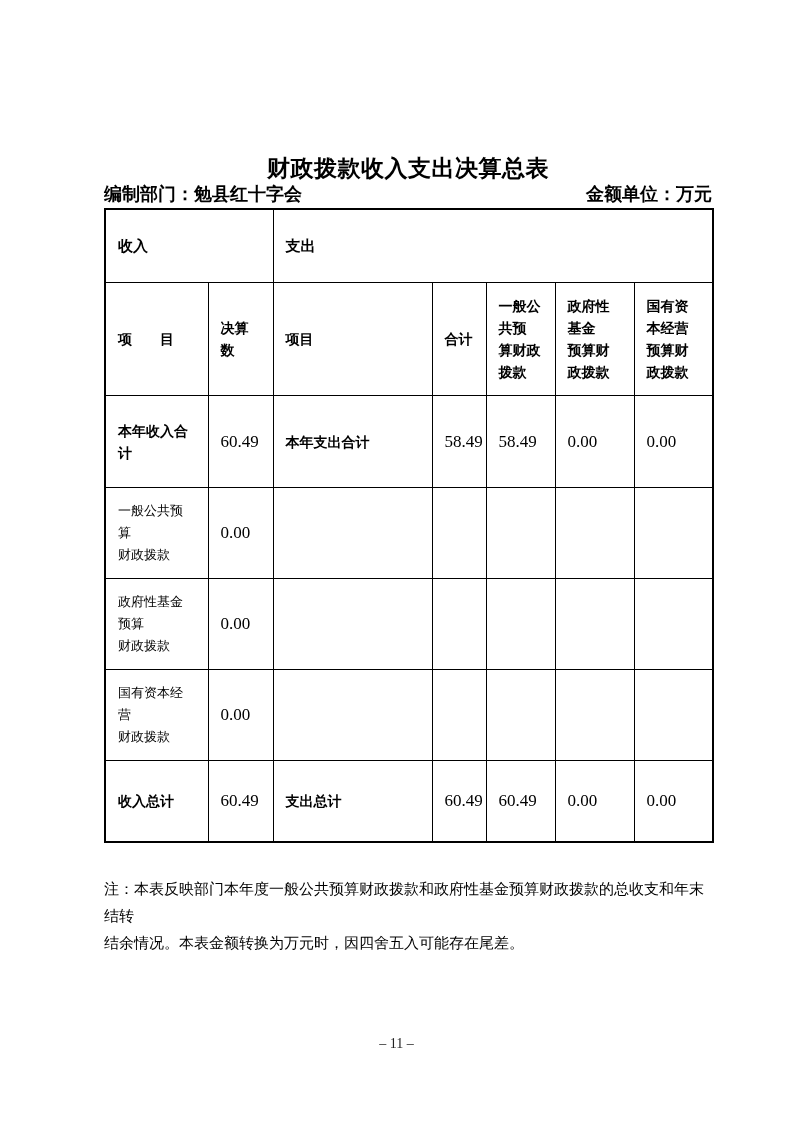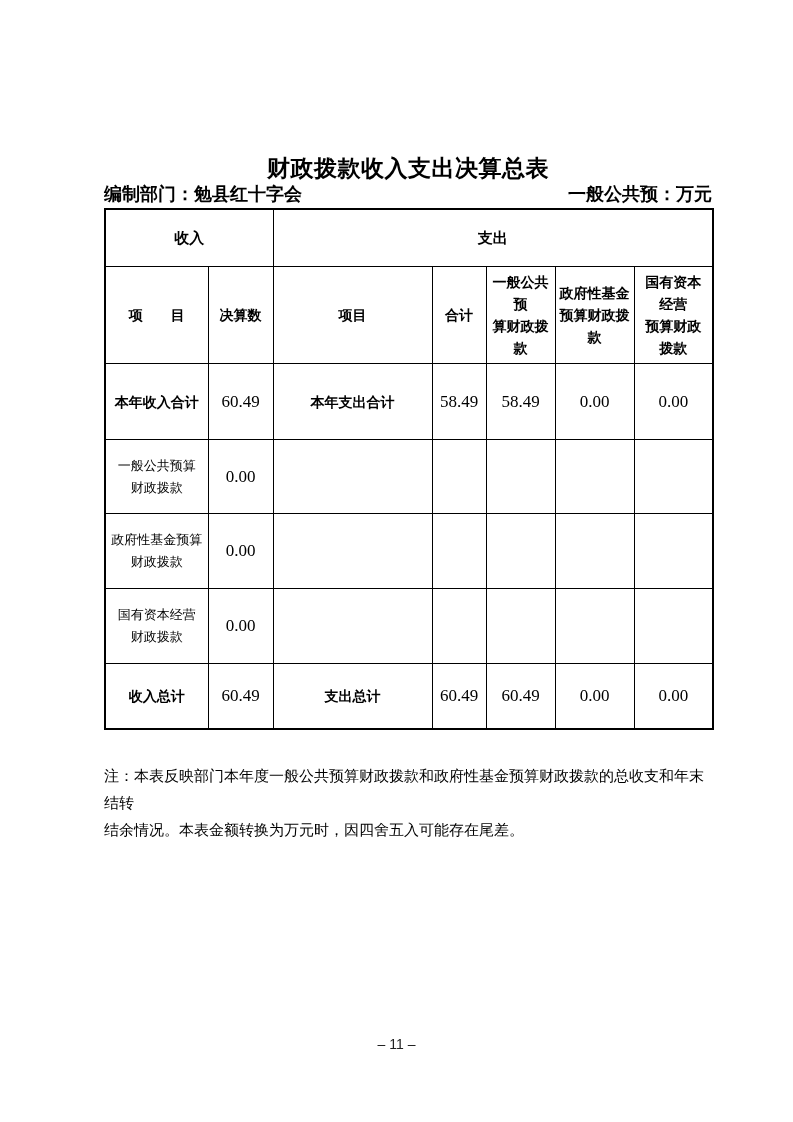--- a/index.html
+++ b/index.html
@@ -50,23 +50,22 @@
   }
   table.fiscal {
     margin-top: 4px;
     width: 608px;
     border-collapse: collapse;
     table-layout: fixed;
     border: 2px solid #000;
   }
   table.fiscal td {
     border: 1px solid #000;
-    text-align: center;
     vertical-align: middle;
-    padding: 4px;
+    padding: 12px;
     white-space: pre-line;
     overflow: hidden;
   }
   tr.group-row td {
     height: 48px;
     font-family: "Liberation Sans", sans-serif;
     font-weight: bold;
     font-size: 15px;
   }
   tr.header-row td {
@@ -101,36 +100,36 @@
     line-height: 27px;
     white-space: pre-line;
     text-align: left;
   }
   .page-number {
     position: absolute;
     left: 0;
     top: 1036px;
     width: 793px;
     text-align: center;
-    font-family: Liberation Sans, sans-serif;
+    font-family: Liberation Serif, serif;
     font-size: 14px;
     color: #222;
   }
 </style>
 </head>
 <body>
 
 <div class="content">
 
   <h1 class="doc-title">财政拨款收入支出决算总表</h1>
 
 
   <div class="meta-row">
     <span>编制部门：勉县红十字会</span>
-    <span>一般公共预：万元</span>
+    <span>金额单位：万元</span>
   </div>
 
   <table class="fiscal">
     <colgroup>
       <col style="width:103px">
       <col style="width:65px">
       <col style="width:159px">
       <col style="width:54px">
       <col style="width:69px">
       <col style="width:79px">

